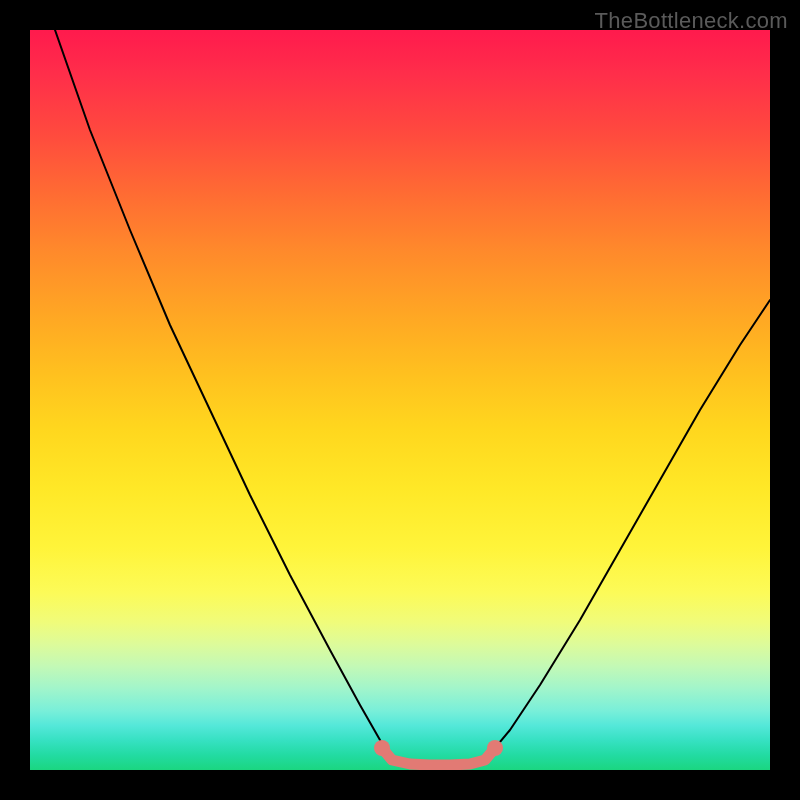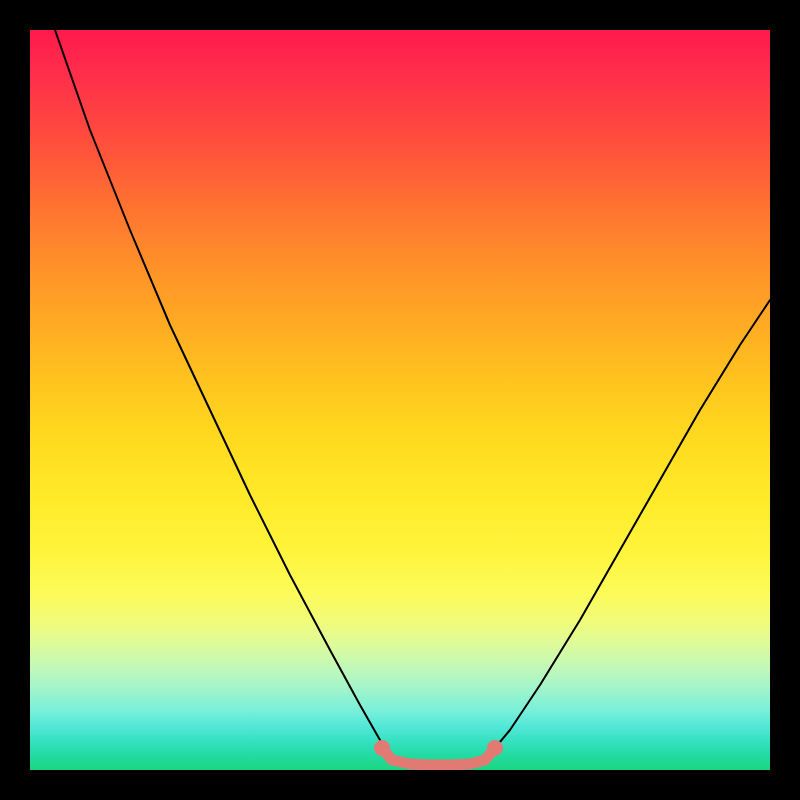--- a/index.html
+++ b/index.html
@@ -72,20 +72,21 @@
       top: 0;
       width: 100%;
       height: 100%;
       z-index: 5;
     }
   </style>
 </head>
 <body>
 
 <div class="container">
+  <div class="watermark">TheBottleneck.com</div>
   <div class="plot-area">
     <div class="gradient-bg"></div>
     <svg class="curves" viewBox="0 0 740 740" preserveAspectRatio="none">
       <g id="curve-group">
           <path d="M25 0 L60 100 L100 200 L140 295 L180 380 L220 465 L260 545 L300 620 L330 675 L350 710 L362 730 L362 730 L380 734 L400 735 L420 735 L440 734 L455 730 L455 730 L480 700 L510 655 L550 590 L590 520 L630 450 L670 380 L710 315 L740 270" fill="none" stroke="#000" stroke-width="2" stroke-linecap="round" stroke-linejoin="round"></path>
         </g>
       <g id="highlight-group">
           <path d="M352 718 L362 730 L380 734 L400 735 L420 735 L440 734 L455 730 L465 718" fill="none" stroke="#e27a74" stroke-width="11" stroke-linecap="round" stroke-linejoin="round"></path>
           <circle cx="352" cy="718" r="8" fill="#e27a74"></circle>
           <circle cx="465" cy="718" r="8" fill="#e27a74"></circle>

